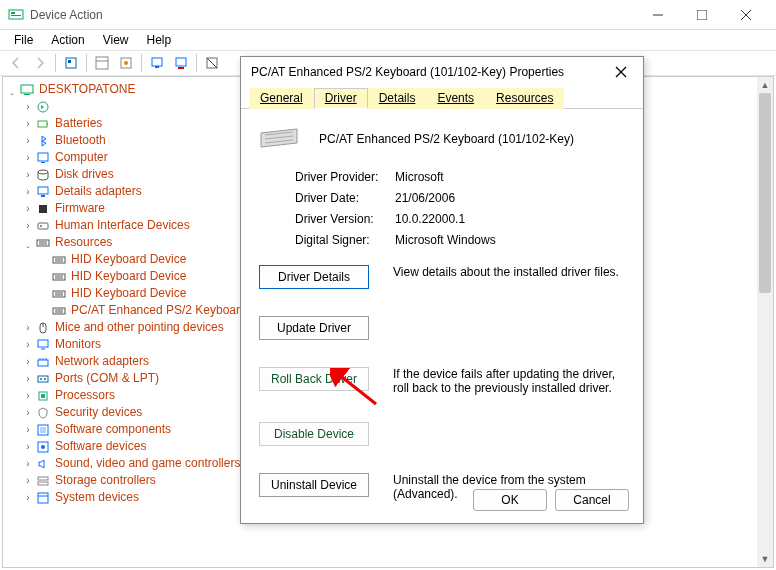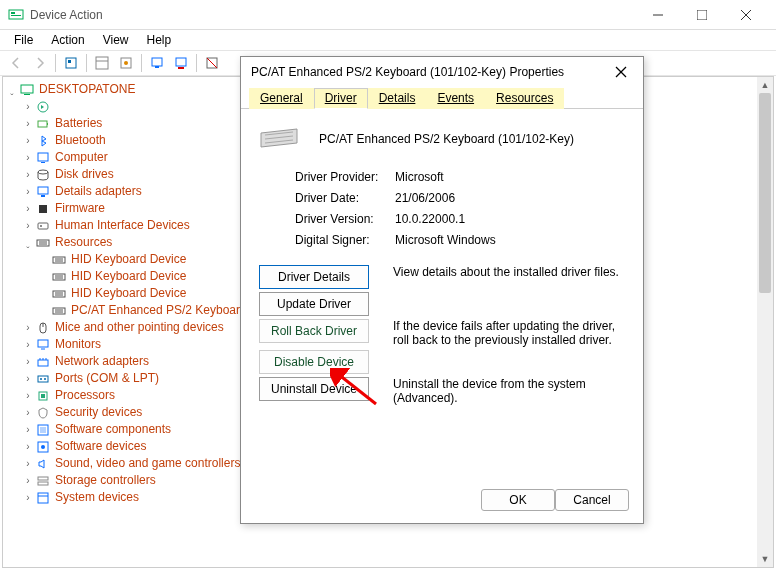--- a/index.html
+++ b/index.html
@@ -59,28 +59,28 @@
 .dialog .close { width: 24px; height: 24px; display: flex; align-items: center; justify-content: center; }
 .tabs { display: flex; padding: 0 8px; border-bottom: 1px solid #ccc; height: 22px;}
 .tab { padding: 2px 10px; border: 1px solid transparent; color: #000; background:#fef9c3; position:relative; top:1px;text-decoration:underline;}
 .tab.active { border: 1px solid #ccc; border-bottom: 1px solid #fff; }
 .dbody { padding: 16px 18px; }
 .dhdr { display: flex; align-items: center; gap: 20px; margin-bottom: 18px; }
 .kbico { width: 40px; }
 .fields { margin-left: 36px; margin-bottom: 18px; }
 .frow { display: flex; margin-bottom: 7px; }
 .frow .k { width: 100px; }
-.actions { display: flex; flex-direction: column; gap: 3px; }
+.actions { display: flex; flex-direction: column; gap: 27px; }
 .arow { display: flex; align-items: flex-start; gap: 24px; }
 .arow button { width: 110px; height: 24px; background: #fdfdfd; border: 1px solid #999; color: #000; }
 .arow button.primary { border: 1px solid #0067c0; color:#000;}
 .arow button:disabled { color: #14532d; border-color: #ccc; }
 .arow .desc { flex: 1; font-size: 12px; }
 .arow .desc.dim { color: #999; }
-.dfooter { position: absolute; bottom: 12px; right: 14px; display: flex; }
+.dfooter { position: absolute; bottom: 12px; right: 14px; display: flex; gap: 8px; }
 .dfooter button { width: 74px; height: 22px; background: #fdfdfd; border: 1px solid #aaa; border-radius: 3px; }
 
 
 .arrow { position: absolute; left: 330px; top: 368px; pointer-events: none; }
 .arrow svg { width: 50px; height: 40px; }
 
 .scrollbar { position:absolute; right:0; top:0; bottom:0; width:16px; background:#f0f0f0;}
 .scrollbar .sbtn{height:16px;display:flex;align-items:center;justify-content:center;color:#666;font-size:9px;}
 .scrollbar .thumb{position:absolute; top:16px; left:2px; right:2px; height:200px; background:#c8c8c8; border-radius:2px;}
 </style>

